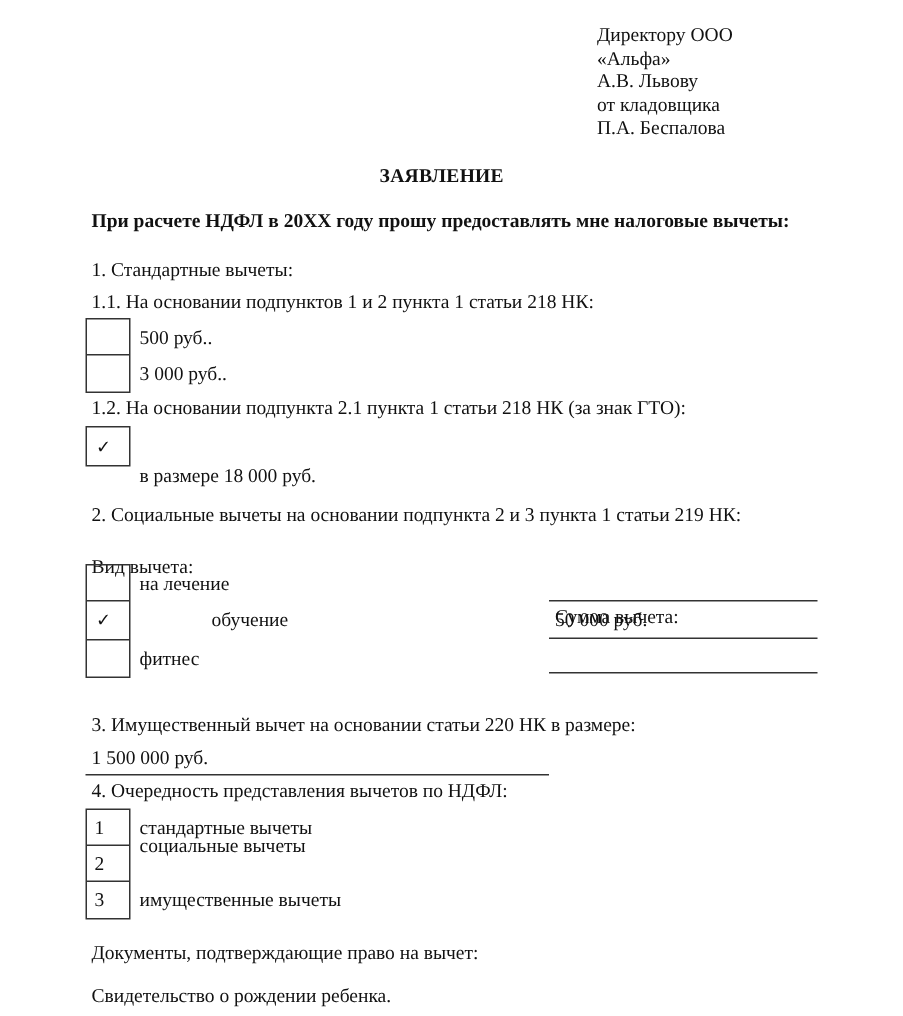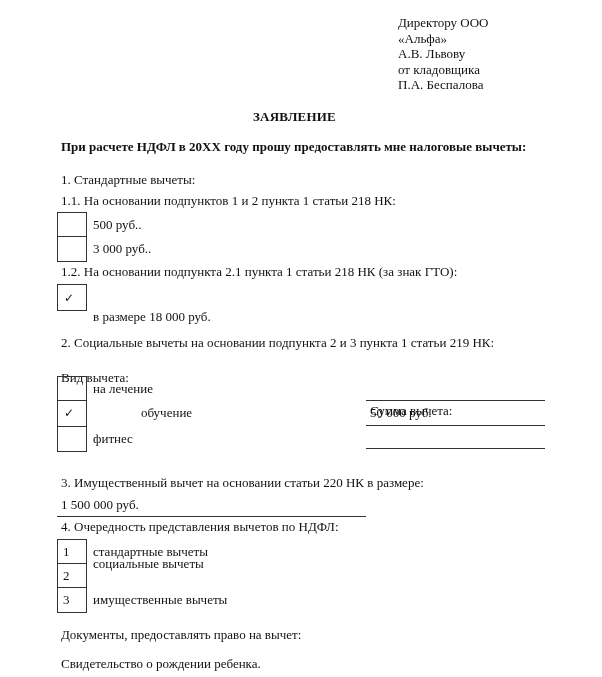--- a/index.html
+++ b/index.html
@@ -92,14 +92,14 @@
       <span class="mark">2</span>
     </div>
   <div class="box-cell">
       <span class="mark">3</span>
     </div>
 </div>
 <div class="abs" style="left:93px; top:544px;">стандартные вычеты</div>
 <div class="abs" style="left:93px; top:556px;">социальные вычеты</div>
 <div class="abs" style="left:93px; top:592px;">имущественные вычеты</div>
 
-<div class="abs" style="left:61px; top:627px;">Документы, предоставлять право на вычет:</div>
+<div class="abs" style="left:61px; top:627px;">Документы, подтверждающие право на вычет:</div>
 <div class="abs" style="left:61px; top:656px;">Свидетельство о рождении ребенка.</div>
 
 </body></html>

